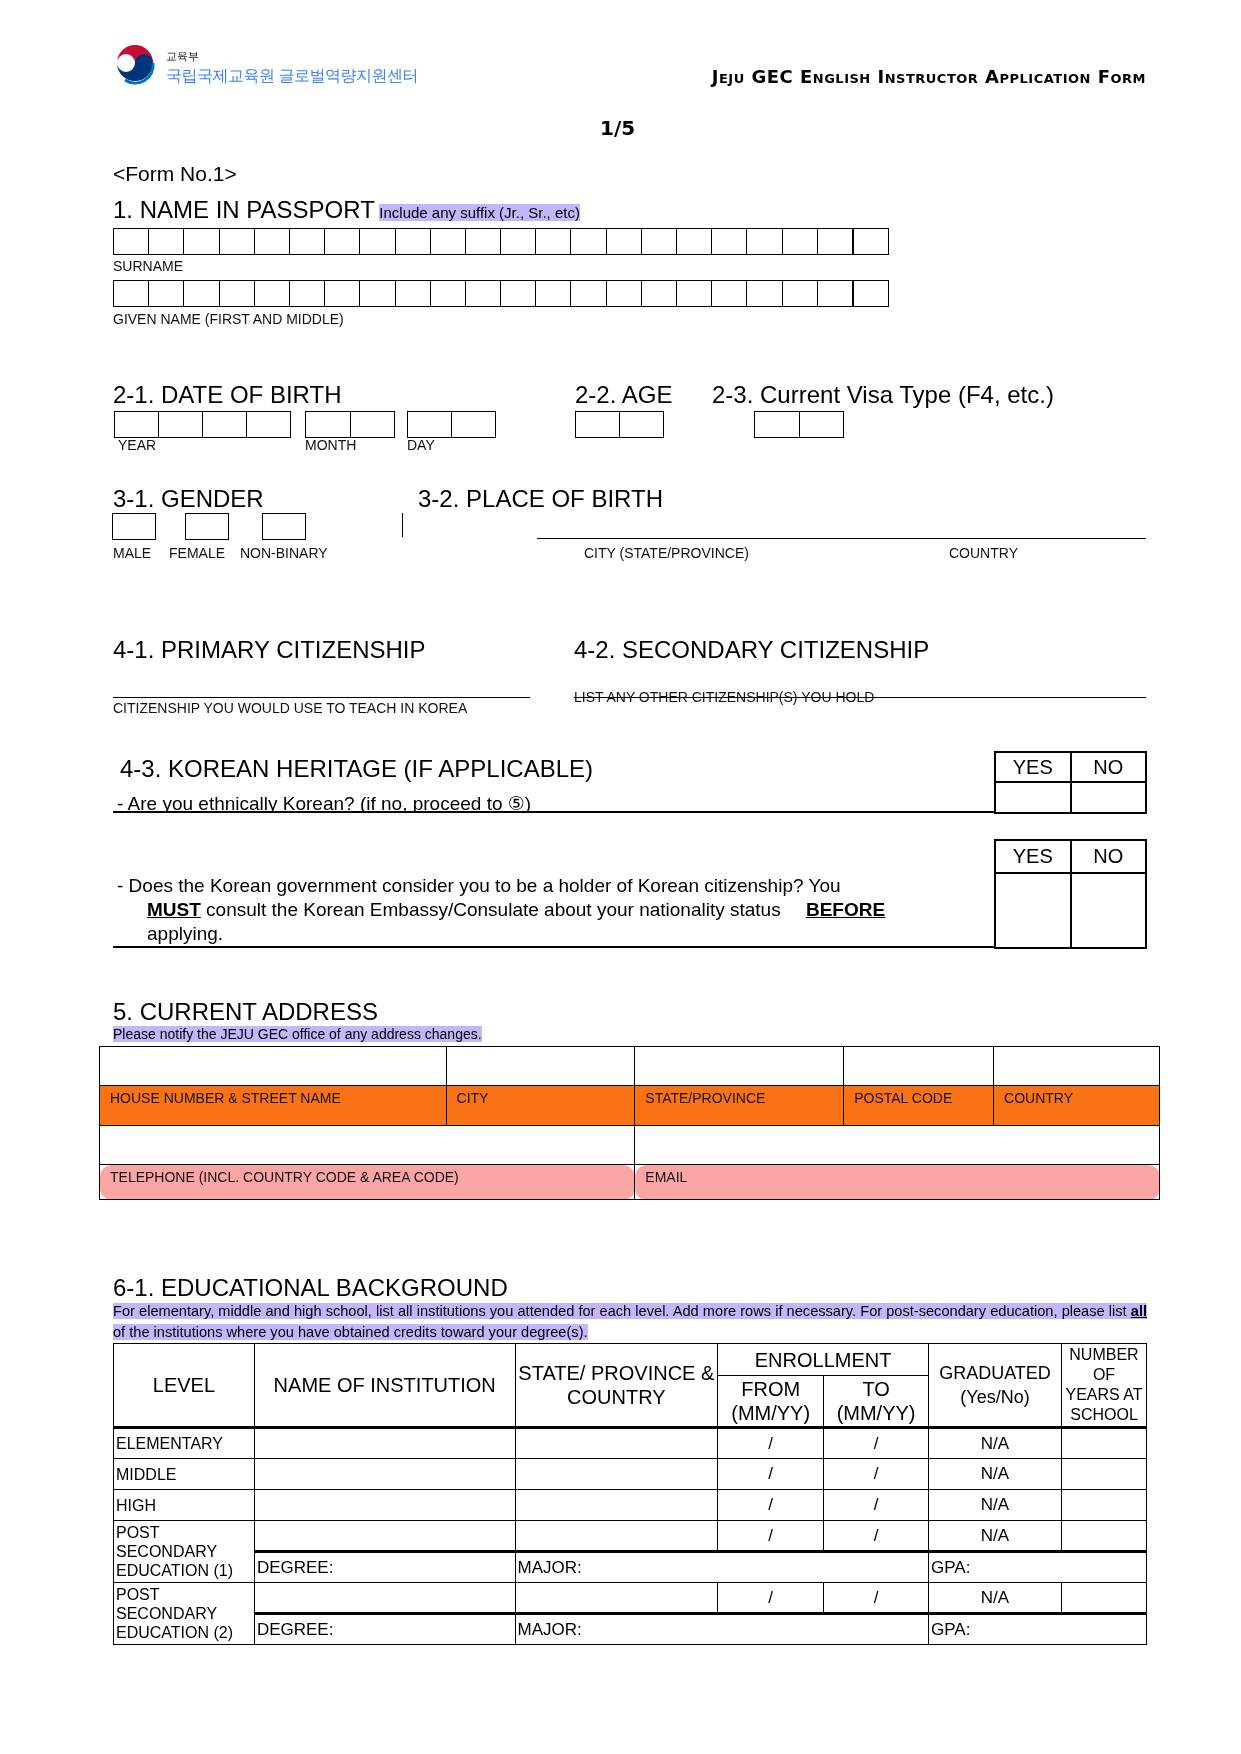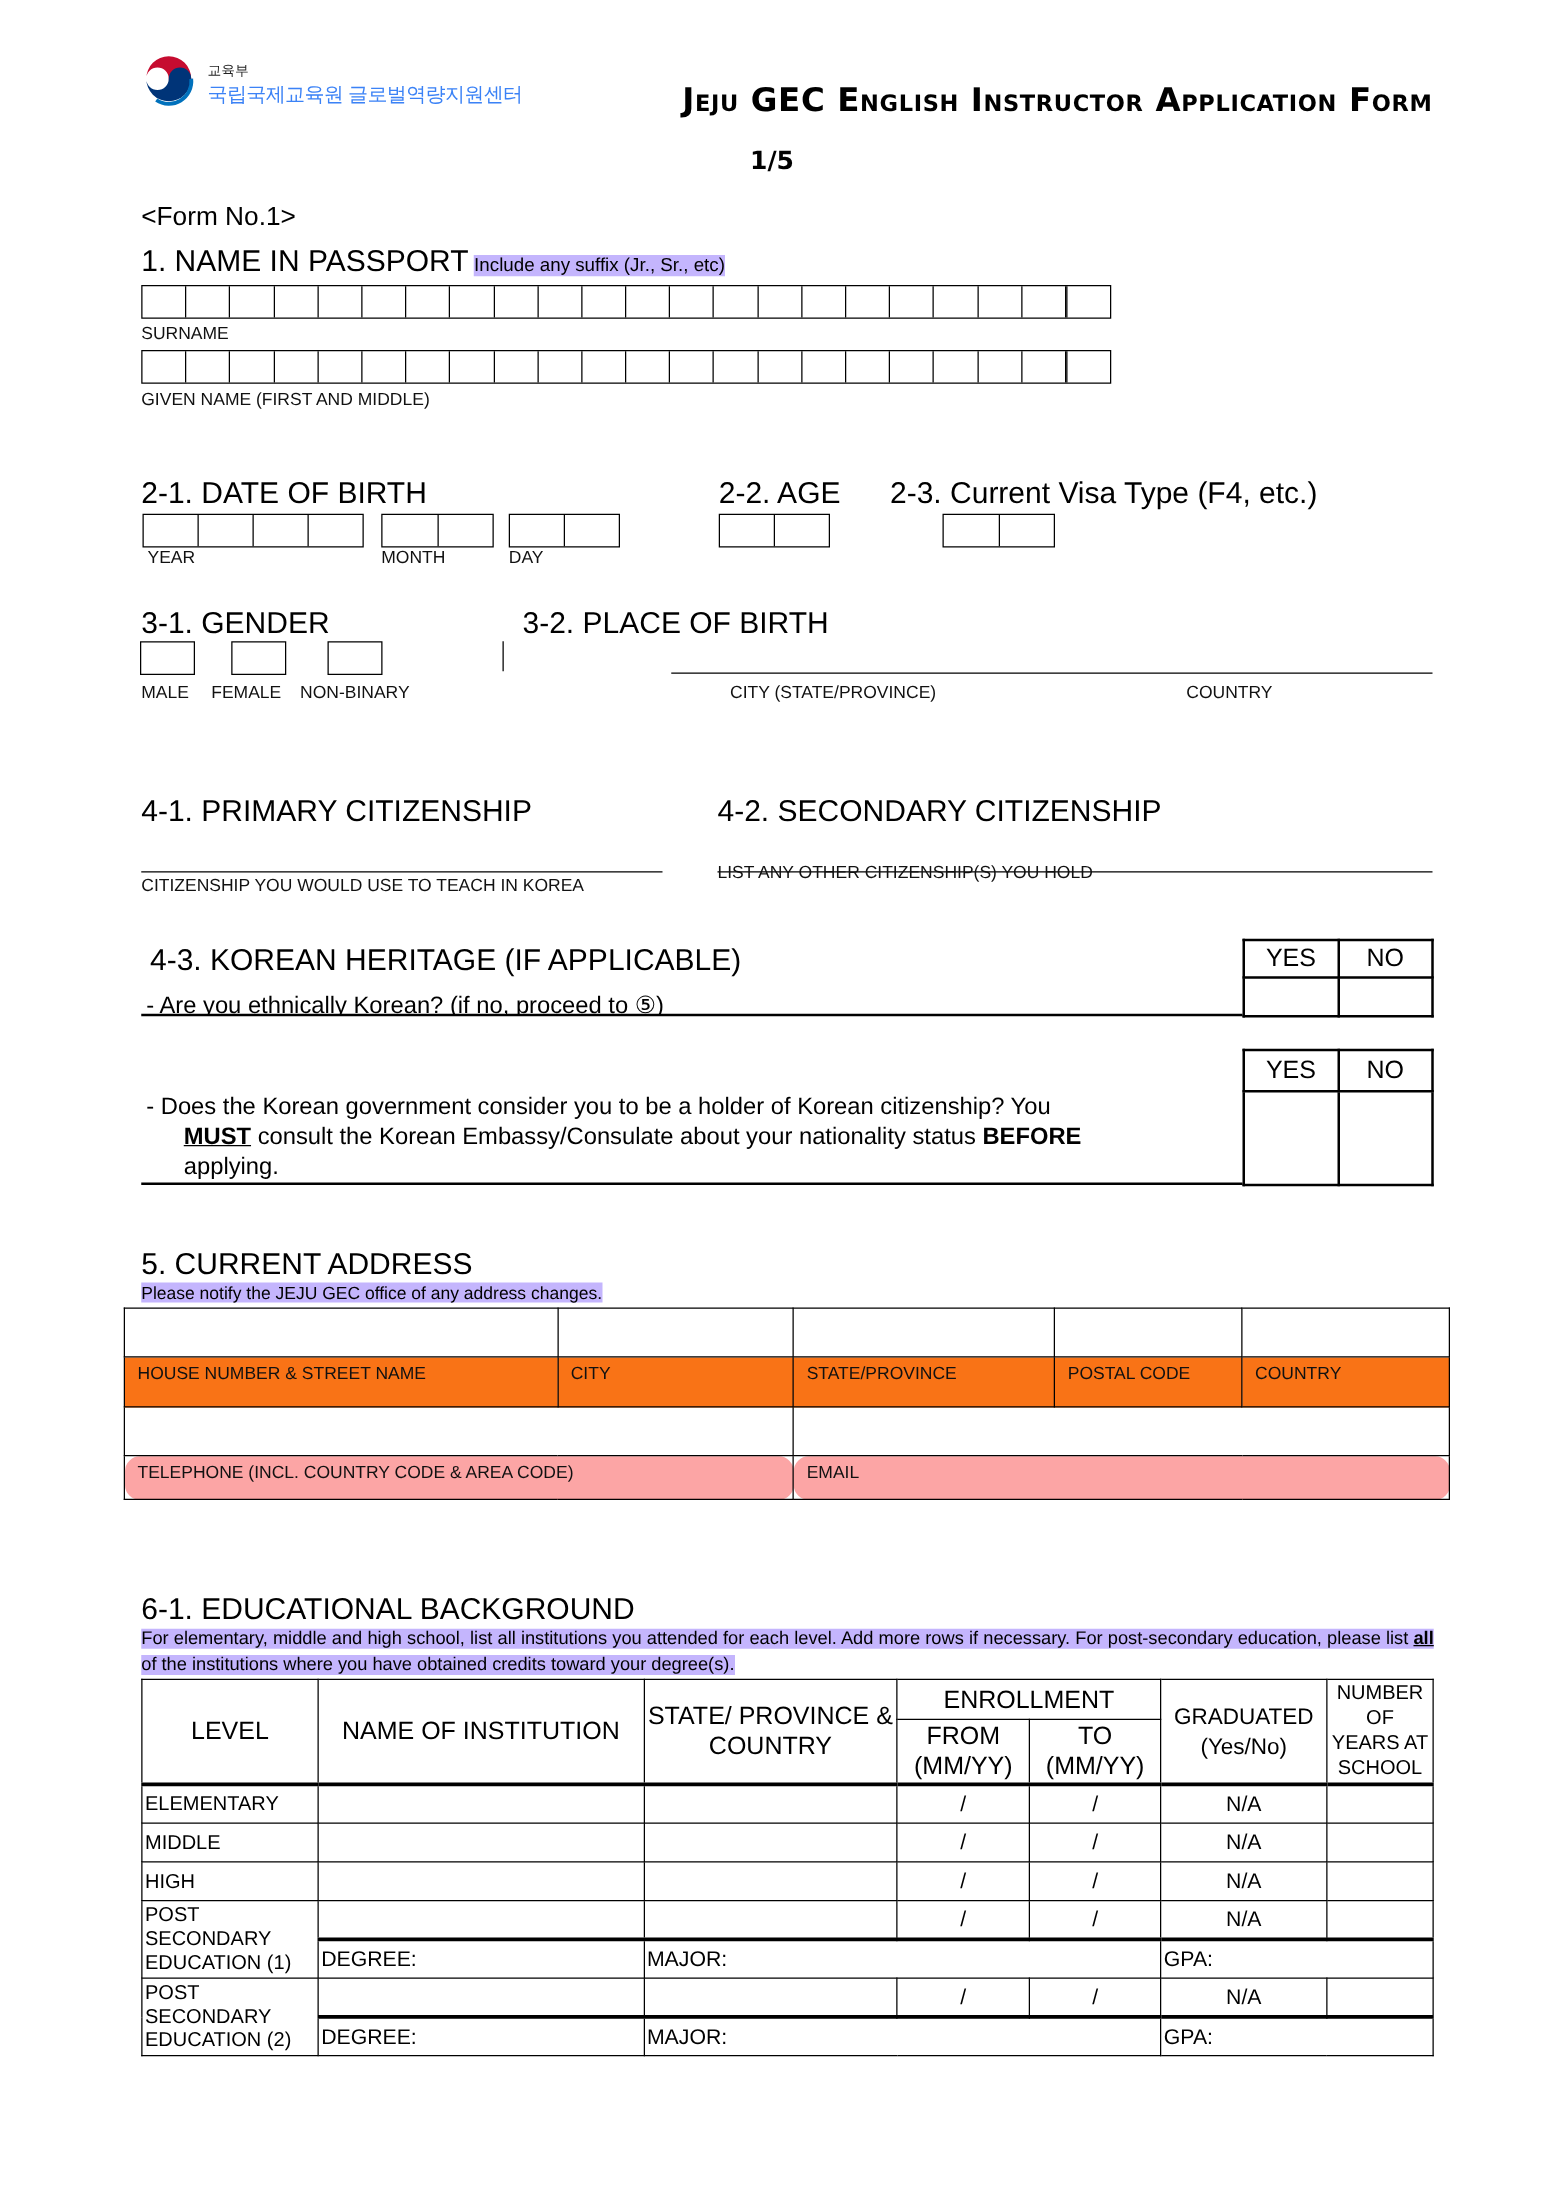--- a/index.html
+++ b/index.html
@@ -4,21 +4,21 @@
 <style>
   * { box-sizing: border-box; margin: 0; padding: 0; }
   html, body { width: 1241px; height: 1754px; background: #ffffff; overflow: hidden; }
   body { position: relative; font-family: "Liberation Sans", sans-serif; color: #000; }
   .abs { position: absolute; }
 
   
   .logo { left: 113px; top: 43px; width: 44px; height: 44px; }
   .org-small { left: 166px; top: 49px; font-size: 11px; color: #222; white-space: nowrap; }
   .org-big { left: 166px; top: 66px; font-size: 16px; color: #3b82f6; white-space: nowrap; letter-spacing: -0.5px; }
-  .title { right: 95px; top: 66px; font-family: "DejaVu Sans", sans-serif; font-weight: bold; font-size: 26px; font-variant: small-caps; letter-spacing: 0.5px; white-space: nowrap; }
+  .title { right: 95px; top: 66px; font-family: "DejaVu Sans", sans-serif; font-weight: bold; font-size: 18px; font-variant: small-caps; letter-spacing: 0.5px; white-space: nowrap; }
   .page-no { left: 600px; top: 116px; font-family: "DejaVu Sans", sans-serif; font-weight: bold; font-size: 20px; }
 
   .formno { left: 113px; top: 162px; font-size: 21px; }
   .h1 { font-size: 24px; white-space: nowrap; }
   .hl { background: #c4b5fd; }
   .note { font-size: 15px; }
   .small-label { font-size: 14px; white-space: nowrap; color: #111; }
 
   .boxrow { display: flex; height: 27px; border: 1.5px solid #000; }
   .boxrow .cell { flex: 1; border-right: 1px solid #000; }
@@ -182,21 +182,21 @@
   </tr>
   <tr style="height:31px;">
     <td></td>
     <td></td>
   </tr>
 </tbody>
   </table>
 
 <div class="abs" style="left:117px; top:874px; width:850px; font-size:19px; line-height:24px;">
   <div><span>- Does the Korean government consider you to be a holder of Korean citizenship? You</span></div>
-  <div style="padding-left:30px;"><b style="text-decoration:underline;">MUST</b><span> consult the Korean Embassy/Consulate about your nationality status </span><b style="">BEFORE</b></div>
+  <div style="padding-left:30px;"><b style="text-decoration:underline;">MUST</b><span> consult the Korean Embassy/Consulate about your nationality status </span><b style="text-decoration:underline;margin-left:20px;">BEFORE</b></div>
   <div style="padding-left:30px;">applying.</div>
 </div>
 <div class="abs hline" style="left:113px; top:946px; width:881px; border-top-width:2px;"></div>
 <table class="abs yn" style="top:839px;">
   <tbody>
       <tr style="height:33px;">
     <td>YES</td>
     <td>NO</td>
   </tr>
   <tr style="height:75px;">

